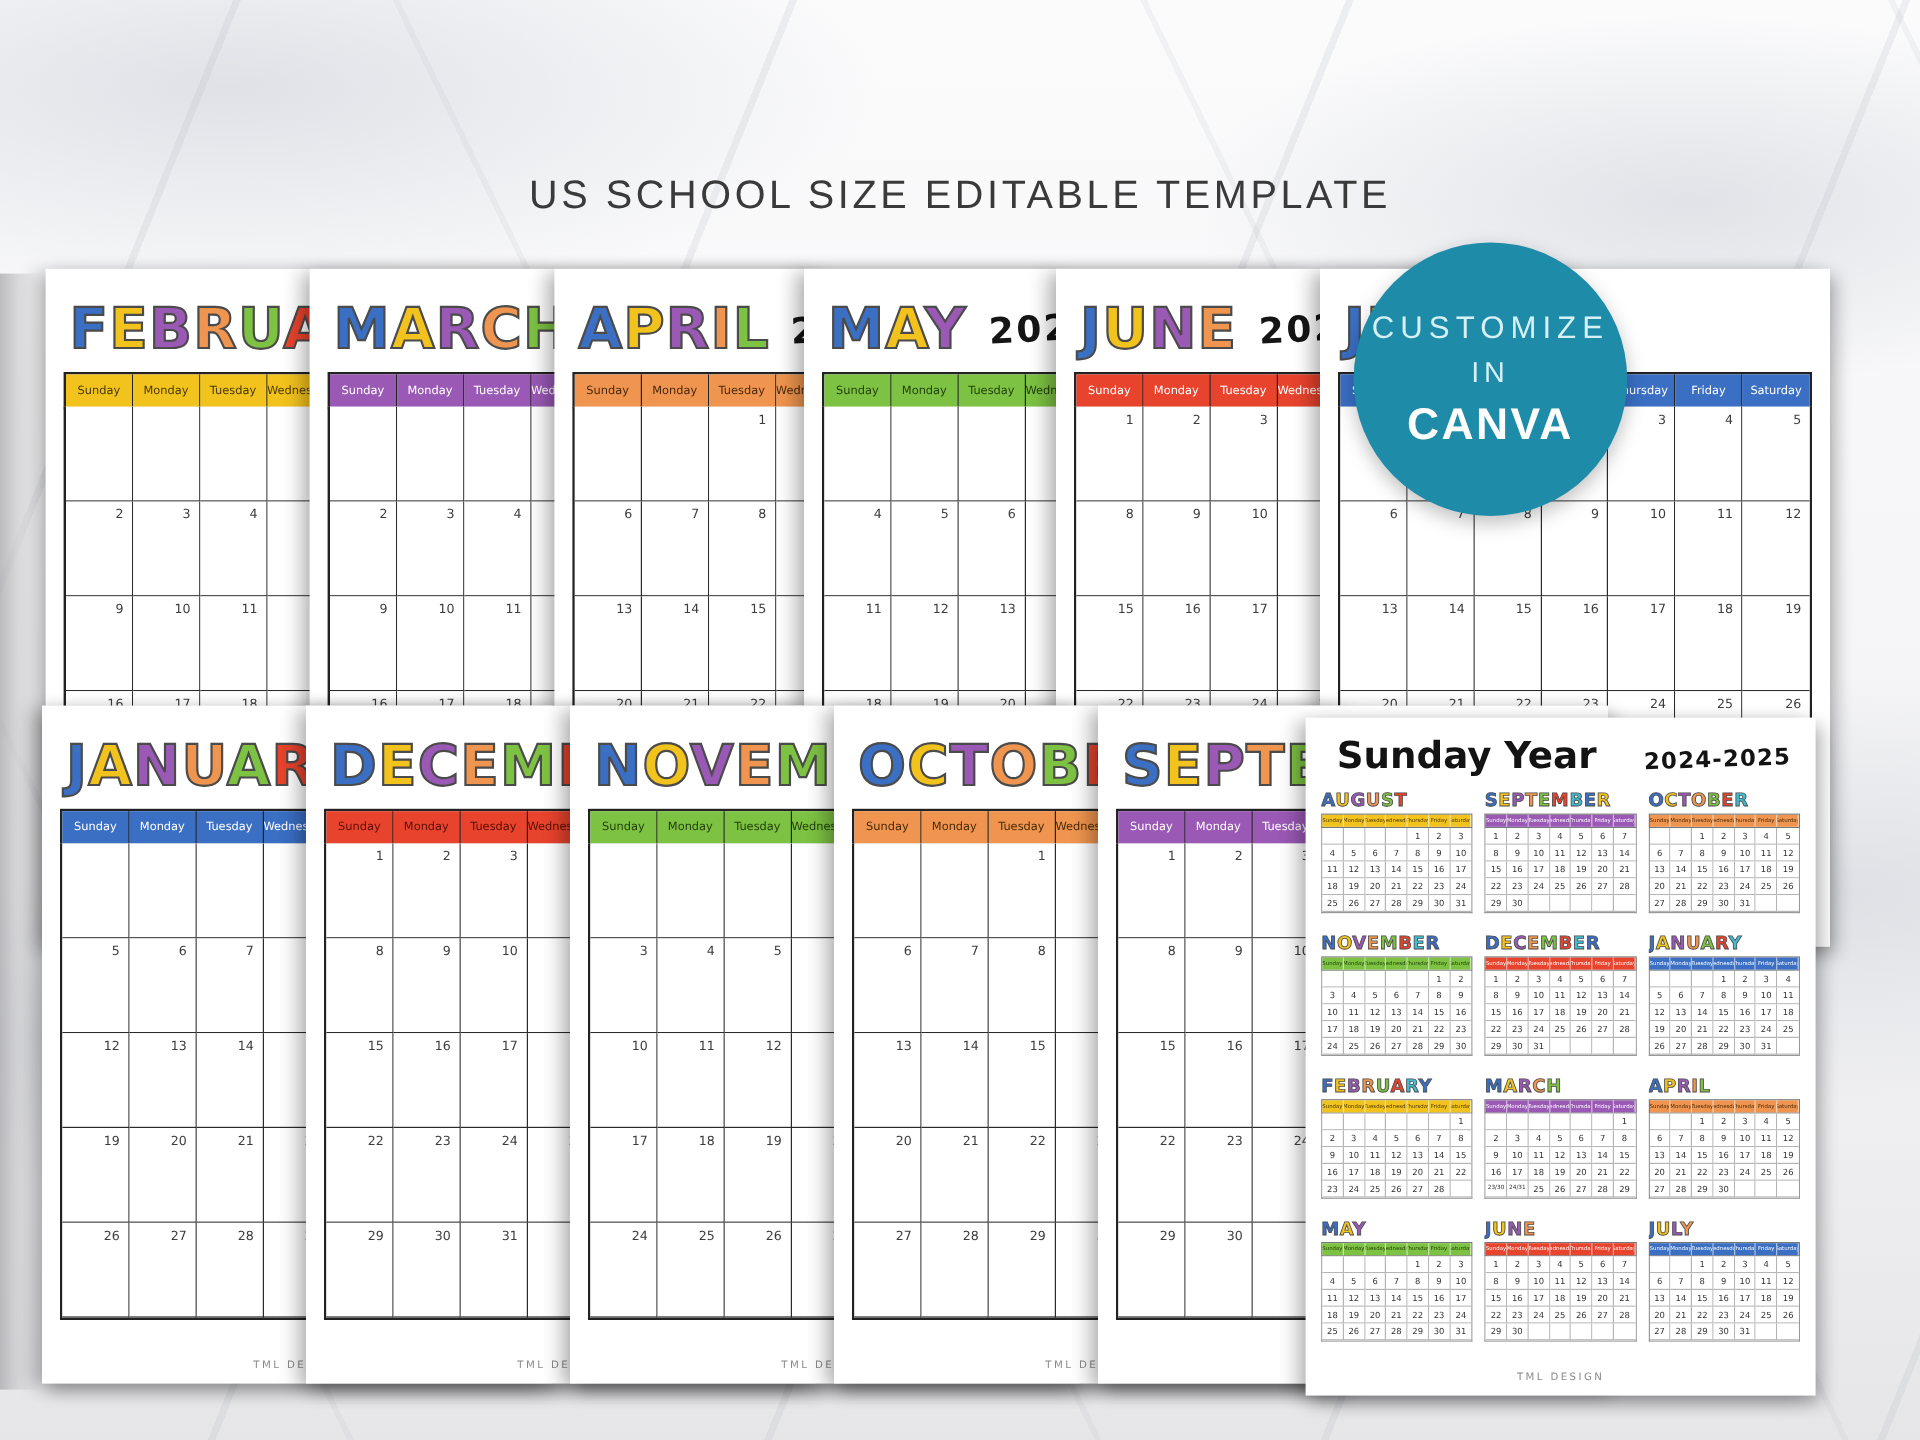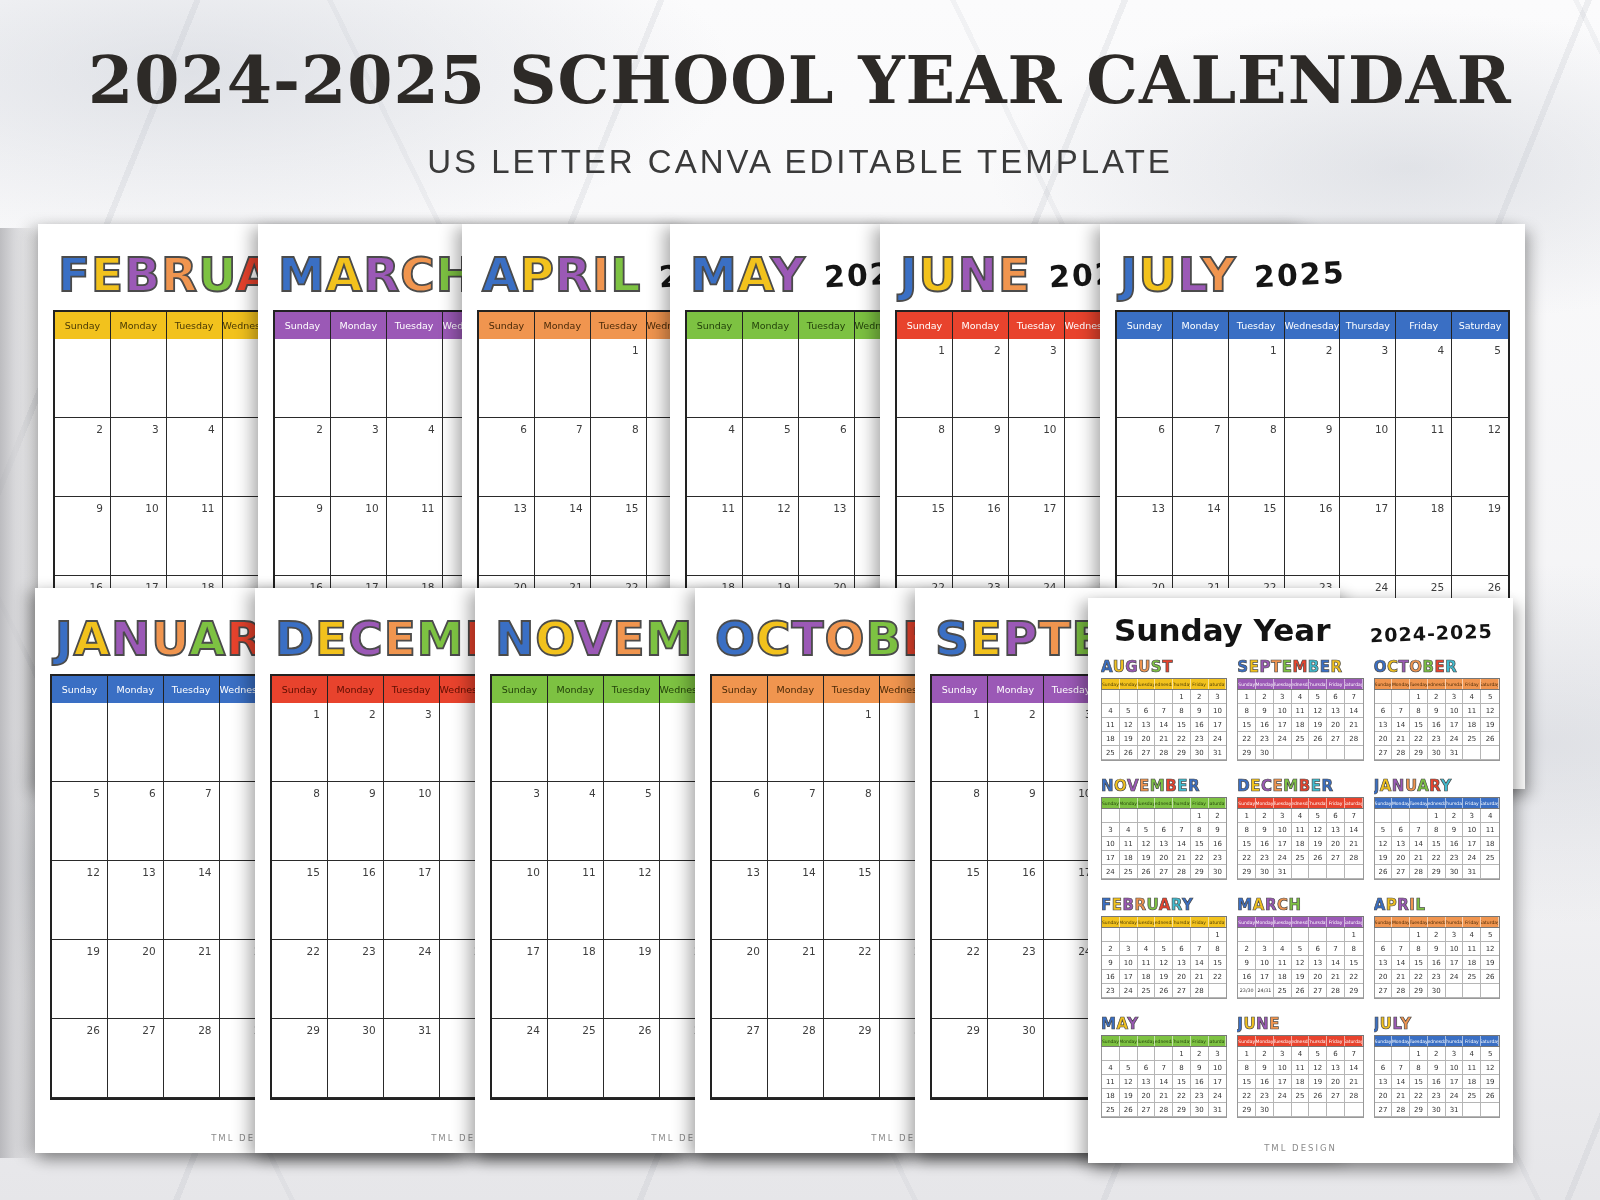--- a/index.html
+++ b/index.html
@@ -76,22 +76,21 @@
   .star-line{position:absolute;width:100%;text-align:center;color:#fff;font-weight:700;
     font-size:42px;font-family:"Liberation Sans",sans-serif;transform:scaleX(.78);letter-spacing:1px;}
   .star-l1{top:103px;}
   .star-l2{top:192px;}
 </style>
 </head>
 <body>
 
 <div class="canvas">
   <div class="stack-edge"></div>
-  <div class="main-title">2024-2025 SCHOOL YEAR CALENDAR</div>
-  <div class="main-sub">US LETTER CANVA EDITABLE TEMPLATE</div>
+  <div class="main-sub">US SCHOOL SIZE EDITABLE TEMPLATE</div>
 
   <div id="pages">
       <div class="page" style="left: 38px; top: 224px; z-index: 1;">
         <div class="title-row">
           <div class="bubble"><span style="color: rgb(58, 111, 196);">F</span><span style="color: rgb(242, 194, 29);">E</span><span style="color: rgb(155, 89, 182);">B</span><span style="color: rgb(240, 149, 79);">R</span><span style="color: rgb(125, 194, 66);">U</span><span style="color: rgb(232, 67, 45);">A</span><span style="color: rgb(65, 188, 208);">R</span><span style="color: rgb(58, 111, 196);">Y</span></div>
           <div class="year-script">2025</div>
         </div>
         <div class="dow">
           <div class="dow-cell" style="background: rgb(242, 194, 29); color: rgb(74, 58, 5);">Sunday</div>
           <div class="dow-cell" style="background: rgb(242, 194, 29); color: rgb(74, 58, 5);">Monday</div>
@@ -1935,14 +1934,19 @@
               <div class="mini-cell">31</div>
               <div class="mini-cell"></div>
               <div class="mini-cell"></div>
             </div>
           </div>
         </div>
         <div class="page-footer">TML DESIGN</div>
       </div>
     </div>
 
+  <div class="canva">
+    <div class="canva-l1">CUSTOMIZE</div>
+    <div class="canva-l2">IN</div>
+    <div class="canva-l3">CANVA</div>
+  </div>
 
 </div>
 
 </body></html>

